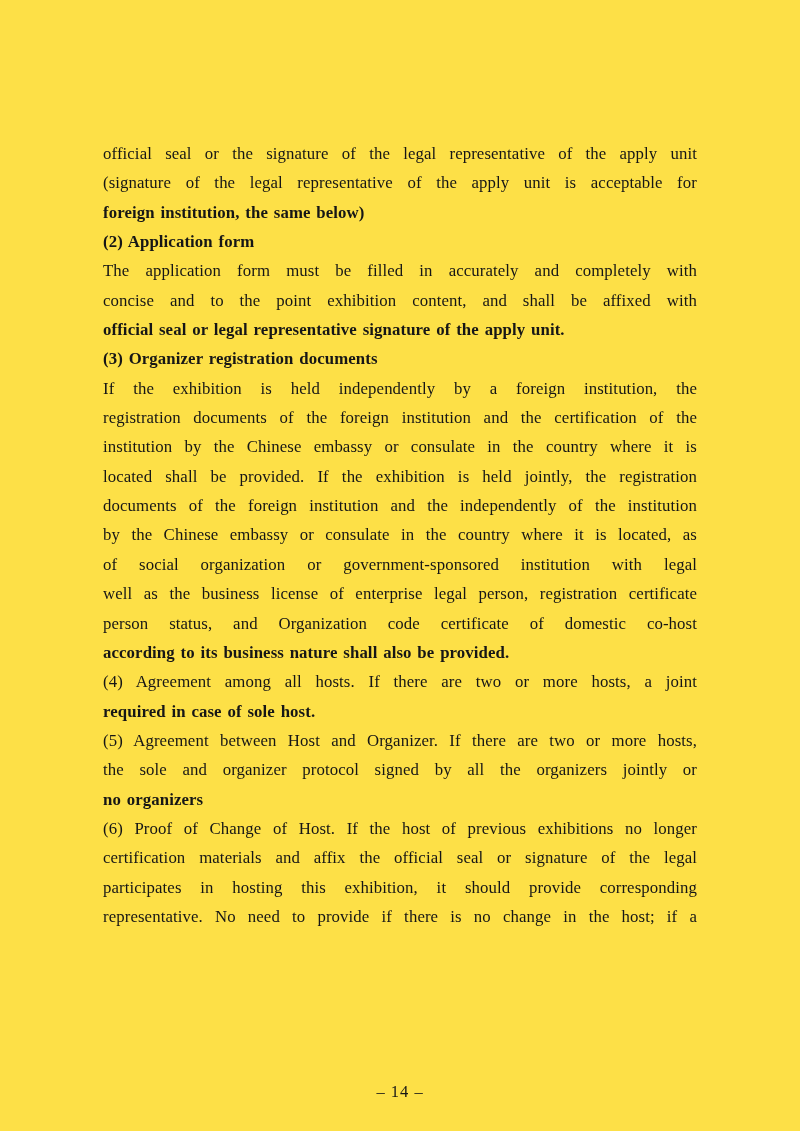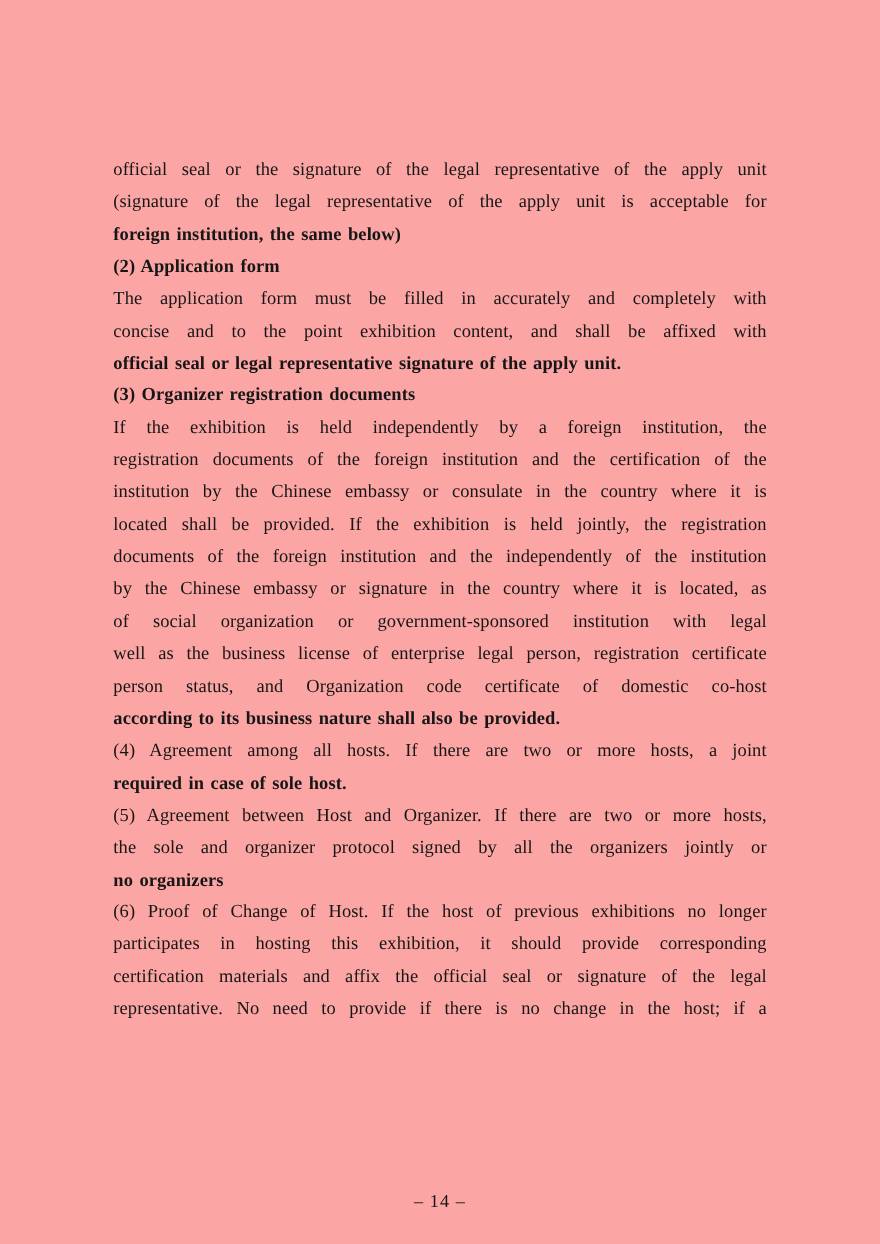--- a/index.html
+++ b/index.html
@@ -4,21 +4,21 @@
 <style>
   html, body {
     margin: 0;
     padding: 0;
     background: #ffffff;
   }
   .page {
     position: relative;
     width: 800px;
     height: 1131px;
-    background: #fca5a5;
+    background: #fde047;
     overflow: hidden;
     font-family: "Liberation Serif", "DejaVu Serif", serif;
     color: #161616;
   }
   .content {
     position: absolute;
     left: 103px;
     top: 139px;
     width: 594px;
   }
@@ -62,29 +62,29 @@
       <div class="line plain">(2) Application form</div>
       <div class="line justify">The application form must be filled in accurately and completely with</div>
       <div class="line justify">concise and to the point exhibition content, and shall be affixed with</div>
       <div class="line plain">official seal or legal representative signature of the apply unit.</div>
       <div class="line plain">(3) Organizer registration documents</div>
       <div class="line justify">If the exhibition is held independently by a foreign institution, the</div>
       <div class="line justify">registration documents of the foreign institution and the certification of the</div>
       <div class="line justify">institution by the Chinese embassy or consulate in the country where it is</div>
       <div class="line justify">located shall be provided. If the exhibition is held jointly, the registration</div>
       <div class="line justify">documents of the foreign institution and the independently of the institution</div>
-      <div class="line justify">by the Chinese embassy or signature in the country where it is located, as</div>
+      <div class="line justify">by the Chinese embassy or consulate in the country where it is located, as</div>
       <div class="line justify">of social organization or government-sponsored institution with legal</div>
       <div class="line justify">well as the business license of enterprise legal person, registration certificate</div>
       <div class="line justify">person status, and Organization code certificate of domestic co-host</div>
       <div class="line plain">according to its business nature shall also be provided.</div>
       <div class="line justify">(4) Agreement among all hosts. If there are two or more hosts, a joint</div>
       <div class="line plain">required in case of sole host.</div>
       <div class="line justify">(5) Agreement between Host and Organizer. If there are two or more hosts,</div>
       <div class="line justify">the sole and organizer protocol signed by all the organizers jointly or</div>
       <div class="line plain">no organizers</div>
       <div class="line justify">(6) Proof of Change of Host. If the host of previous exhibitions no longer</div>
+      <div class="line justify">certification materials and affix the official seal or signature of the legal</div>
       <div class="line justify">participates in hosting this exhibition, it should provide corresponding</div>
-      <div class="line justify">certification materials and affix the official seal or signature of the legal</div>
       <div class="line justify">representative. No need to provide if there is no change in the host; if a</div>
     </div>
   <div class="footer">–  14  –</div>
 </div>
 
 </body></html>

